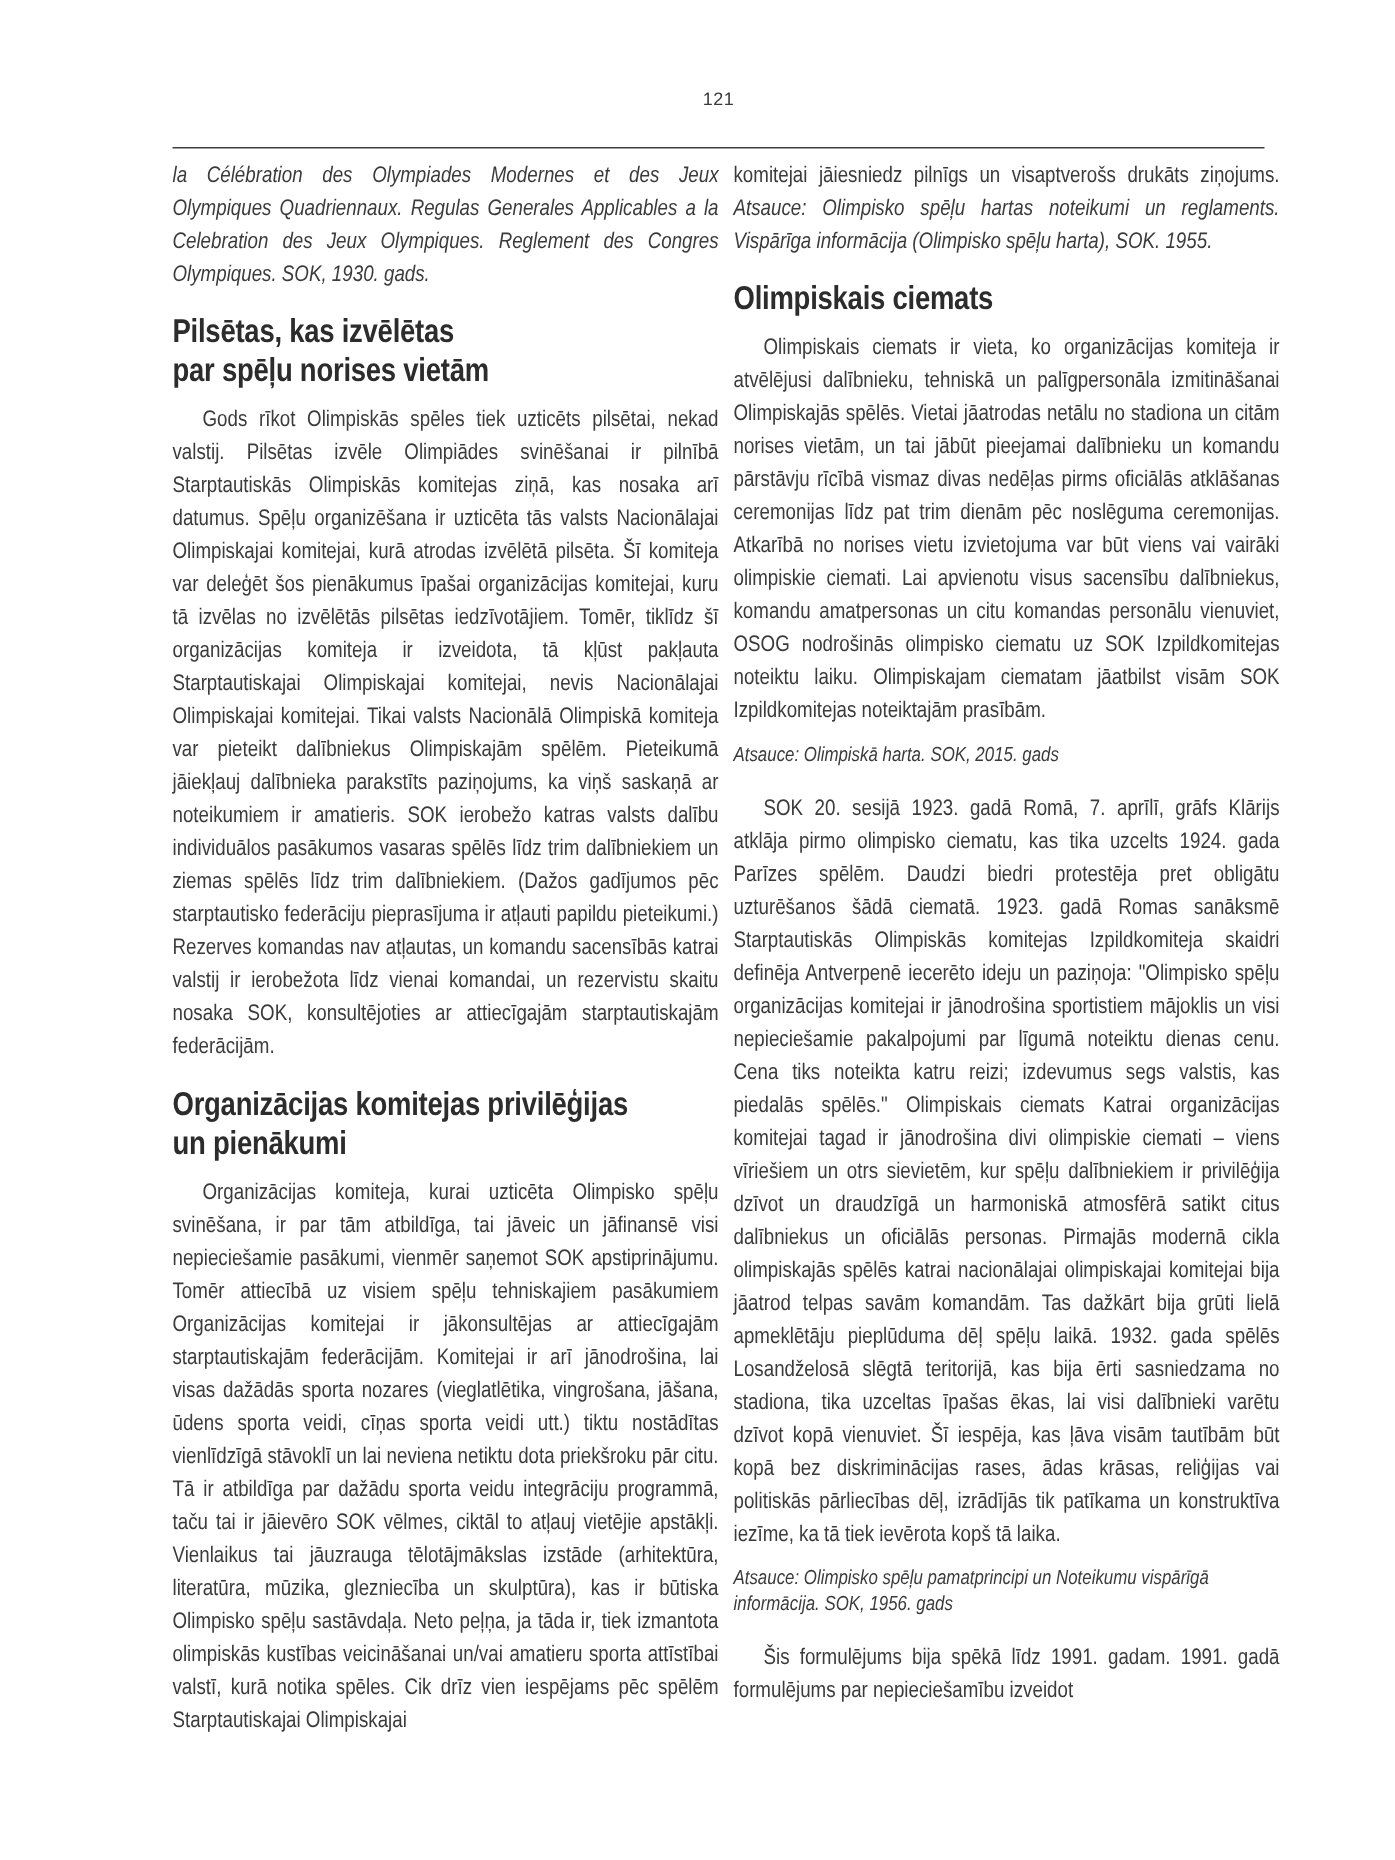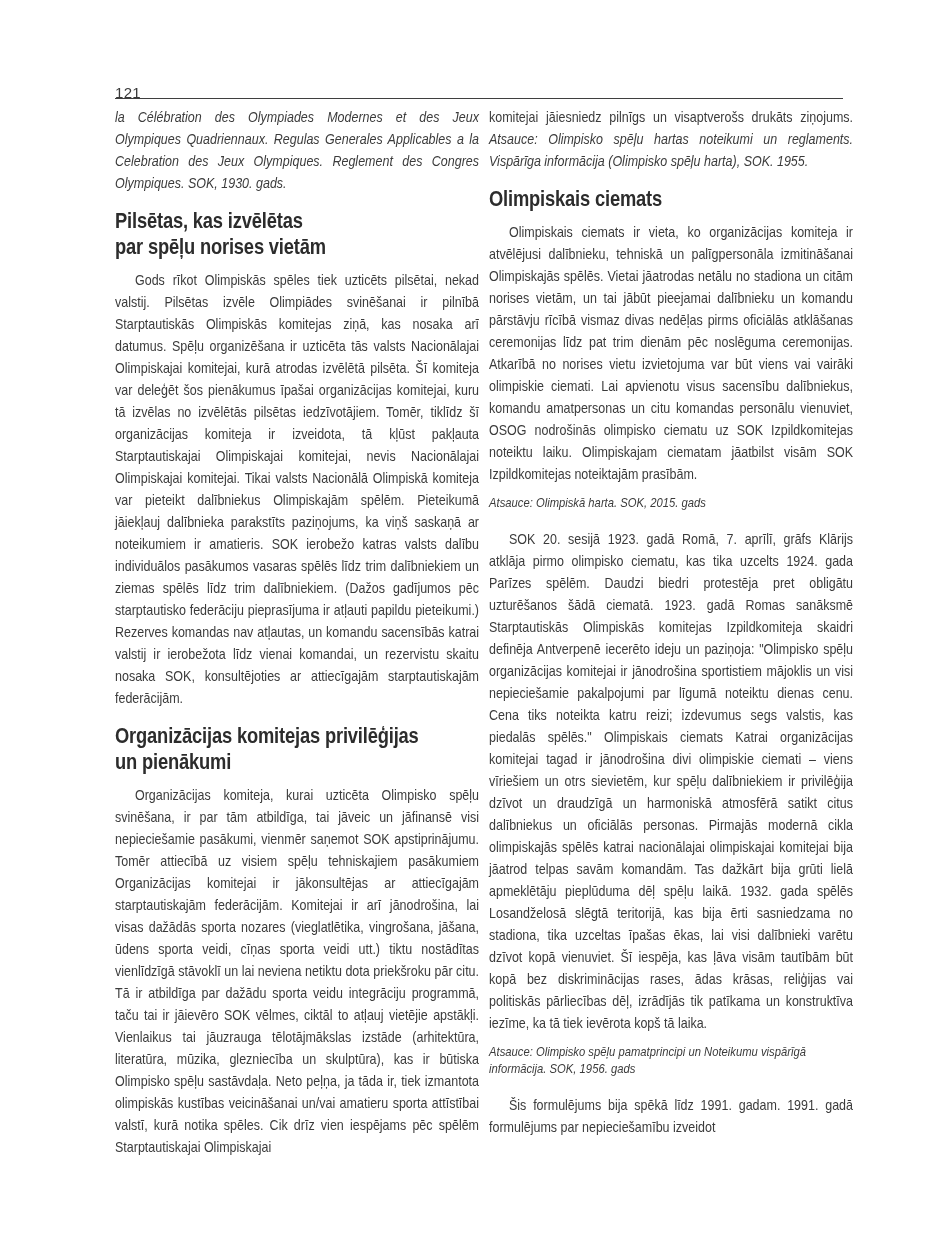--- a/index.html
+++ b/index.html
@@ -1,22 +1,22 @@
 <!DOCTYPE html>
 <html><head>
 <meta charset="utf-8">
 <style>
   html, body { margin:0; padding:0; background:#ffffff; }
   .page {
     position:relative; width:930px; height:1240px; background:#ffffff;
     overflow:hidden; font-family:"Liberation Sans", sans-serif;
   }
   .page-number {
-    position:absolute; top:84px; left:115px; width:728px;
-    text-align:left; font-size:15px; color:#3a3a3a; letter-spacing:0.3px;
+    position:absolute; top:59px; left:115px; width:728px;
+    text-align:center; font-size:12px; color:#3a3a3a; letter-spacing:0.3px;
   }
   .header-rule {
     position:absolute; top:98px; left:115px; width:728px; height:0;
     border-top:1.6px solid #3f3f3f;
   }
   .col {
     position:absolute; top:106px; width:437px;
     transform:scaleX(0.833); transform-origin:0 0;
     color:#3b3b3b; font-size:15px; line-height:22px; text-align:justify;
   }

